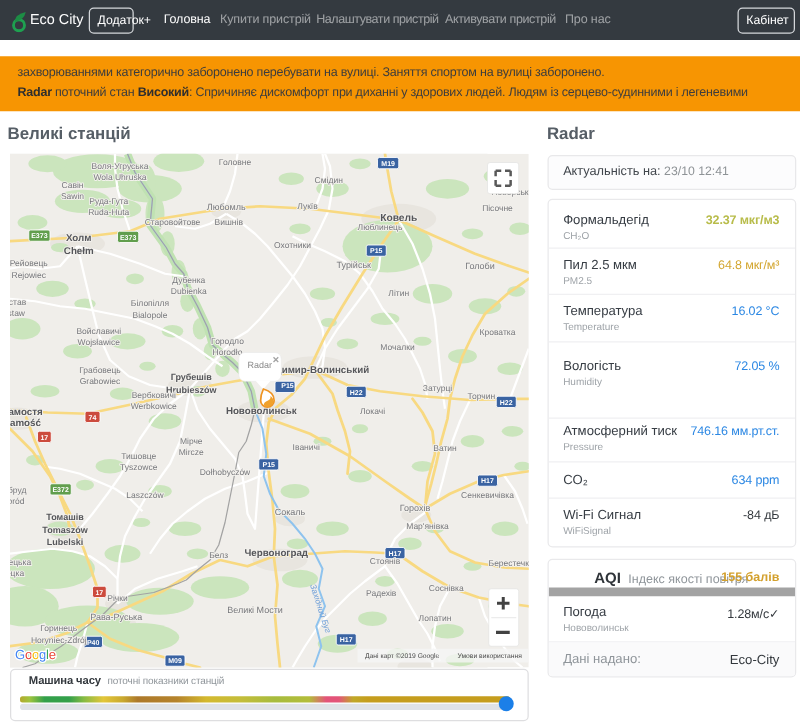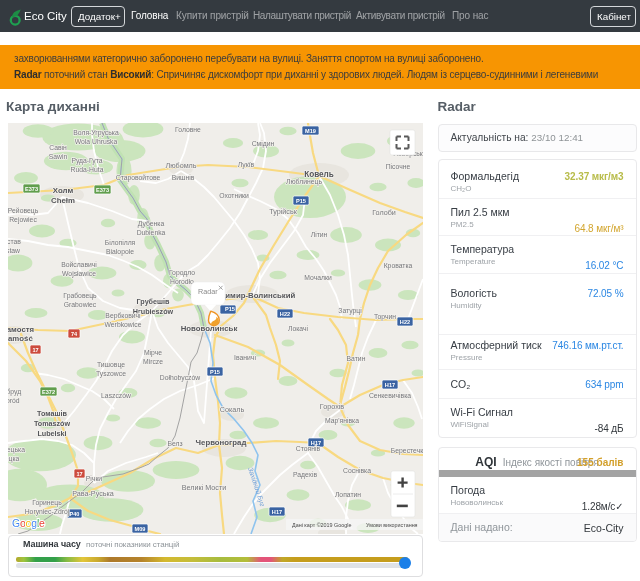--- a/index.html
+++ b/index.html
@@ -1,37 +1,37 @@
 <!DOCTYPE html>
 <html><head>
 <meta charset="utf-8">
 <style>
 * { margin:0; padding:0; box-sizing:border-box; }
 html,body { width:640px; height:581px; background:#fff; font-family:"Liberation Sans",sans-serif; overflow:hidden; }
 .nav { height:32px; background:#343a40; display:flex; align-items:center; padding:0 8px; white-space:nowrap; position:relative; }
 .brand { color:#fff; font-size:11.5px; margin-left:2px; }
 .btn-out { border:1px solid #d4d7da; border-radius:4px; color:#fff; font-size:9.8px; padding:4px 6px; background:transparent; }
-.addbtn { position:absolute; left:71px; top:5.5px; width:54px; text-align:center; }
+.addbtn { position:absolute; left:71px; top:5.5px; width:36px; text-align:center; }
 .navlinks a { position:absolute; top:10px; font-size:10px; text-decoration:none; color:rgba(255,255,255,.52); white-space:nowrap; letter-spacing:-0.1px; }
 .navlinks a.act { color:#fff; }
 .alert { margin-top:13px; background:#f79502; color:#3d3d3d; font-size:10px; line-height:15.5px; padding:6px 14px 6.5px 14px; letter-spacing:-0.18px; overflow:hidden; }
 .alert b { font-weight:bold; color:#2e2e2e; }
 .content { display:flex; padding:0 3px 0 8px; align-items:flex-start; }
 .leftcol { width:415px; }
 .rightcol { width:199px; margin-left:14.5px; }
 h4.sec { font-size:13.5px; font-weight:bold; color:#565e66; margin:10px 0 0 0; line-height:16px; height:24px; }
 .box1 { border:1px solid #e8e8ea; background:#fcfcfd; border-radius:4px; padding:7.5px 12px 0 12px; font-size:10.2px; color:#41464c; margin:1px 0 7px 0; height:28px; white-space:nowrap; }
 .box1 span { color:#8e9396; font-size:9.8px; }
 .card { border:1px solid #e9e9eb; background:#fff; border-radius:4px; overflow:hidden; }
 .card2 { margin-top:9px; }
 .row { padding:6px 12px 7px 12px; border-bottom:1px solid #f0f0f2; position:relative; }
 .row:last-child { border-bottom:none; }
 .row .t { font-size:10.5px; color:#373d44; line-height:14px; }
 .row .s { font-size:8px; color:#9ea3a8; line-height:11px; }
-.row .v { position:absolute; right:12px; top:24px; font-size:10px; letter-spacing:-0.1px; }
+.row .v { position:absolute; right:12px; top:8px; font-size:10px; letter-spacing:-0.1px; }
 .v.gold { color:#d3a62f; }
 .v.olive { color:#b8bc4a;font-weight:bold; }
 .v.blue { color:#2b87e3; }
 .v.dark { color:#33383d; }
 .aqirow { padding:7px 12px; border-bottom:7px solid #a3a3a3; font-size:11px; position:relative; height:29px;text-align:center; }
 .aqirow b.h { font-size:12px; color:#2f3439; font-weight:bold; }
 .aqirow .lbl { color:#8f959a; font-size:10px; margin-left:6px; }
 .aqirow .v2 { position:absolute; right:12px; top:9px; font-weight:bold; color:#d3a02c; font-size:10px; }
 .cfoot { background:#fafafb; padding:7px 12px; font-size:10.5px; color:#8f959a; position:relative; height:27px; }
 .cfoot .v3 { position:absolute; right:12px; top:8px; color:#33383d; font-size:10.5px; }
@@ -60,21 +60,21 @@
     <a style="left:452px">Про нас</a>
   </div>
   <span class="btn-out" style="position:absolute;right:4px;top:5.5px;width:46px;text-align:center">Кабінет</span>
 </div>
 <div class="alert">
     <div style="white-space:nowrap">захворюваннями категорично заборонено перебувати на вулиці. Заняття спортом на вулиці заборонено.</div>
     <div style="white-space:nowrap"><b>Radar</b> поточний стан <b>Високий</b>: Спричиняє дискомфорт при диханні у здорових людей. Людям із серцево-судинними і легеневими</div>
   </div>
 <div class="content">
   <div class="leftcol">
-    <h4 class="sec" style="margin-left:-2px">Карта диханні</h4>
+    <h4 class="sec" style="margin-left:-2px">Великі станцій</h4>
     <div id="mapwrap" style="width:382px;height:411px;position:relative;background:#f0eeea;">
     <svg width="415" height="411" viewBox="0 0 415 411" style="position:absolute;top:0;left:0">
 <rect width="415" height="411" fill="#f0eeea"></rect>
 <ellipse cx="311" cy="52" rx="30" ry="12" fill="#e8e5df"></ellipse>
 <ellipse cx="244" cy="171" rx="26" ry="9" fill="#e8e5df"></ellipse>
 <ellipse cx="203" cy="206" rx="22" ry="9" fill="#e8e5df"></ellipse>
 <ellipse cx="216" cy="325" rx="22" ry="9" fill="#e8e5df"></ellipse>
 <ellipse cx="54" cy="72" rx="22" ry="9" fill="#e8e5df"></ellipse>
 <ellipse cx="144" cy="186" rx="18" ry="8" fill="#e8e5df"></ellipse>
 <ellipse cx="6" cy="212" rx="16" ry="9" fill="#e8e5df"></ellipse>

